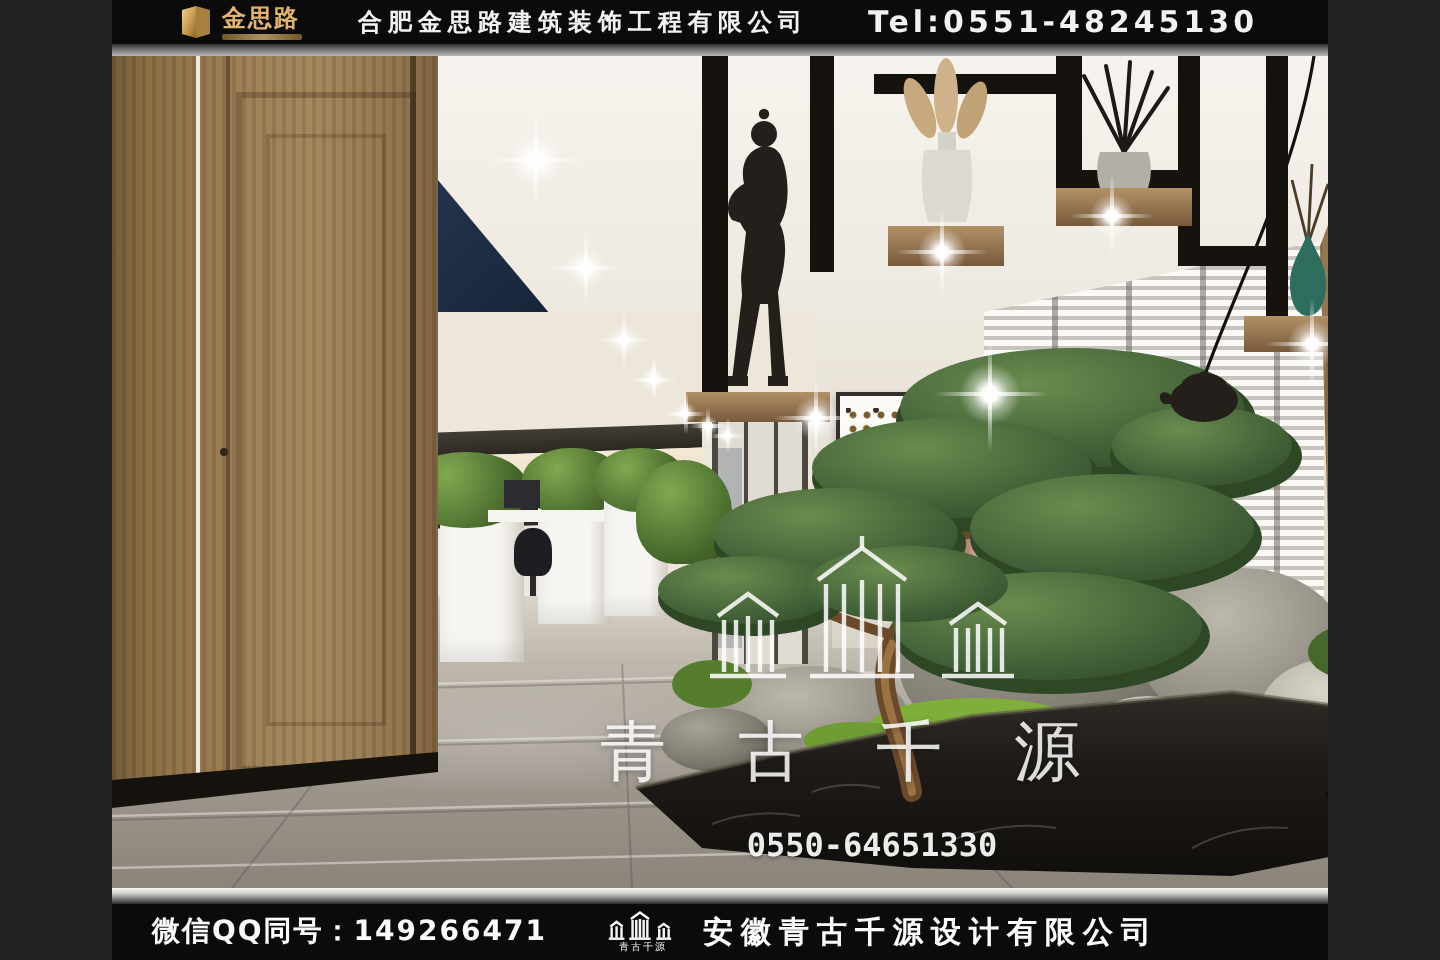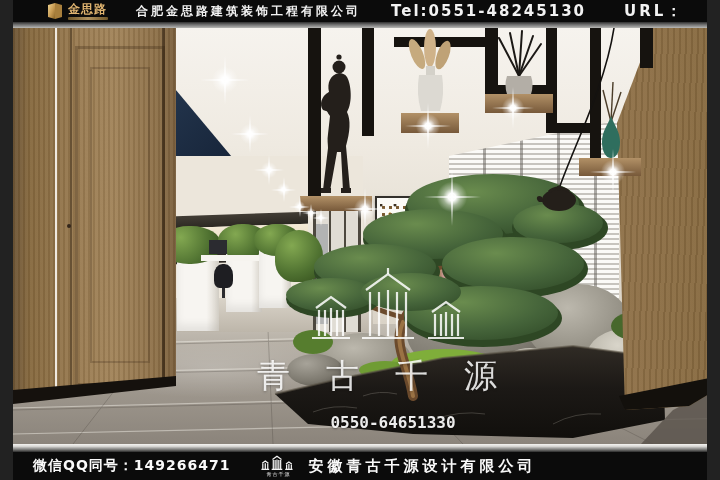--- a/index.html
+++ b/index.html
@@ -1,16 +1,16 @@
 <!DOCTYPE html>
 <html><head>
 <meta charset="utf-8">
 <style>
   html,body{margin:0;padding:0;background:#222;}
-  .canvas{position:relative;width:694px;height:480px;margin:0 auto;overflow:hidden;
+  .canvas{position:relative;width:608px;height:480px;margin:0 auto;overflow:hidden;
           font-family:"DejaVu Sans","Liberation Sans",sans-serif;background:#0b0b0b;text-decoration:underline;}
   
   .topbar{position:absolute;left:0;top:0;width:720px;height:22px;background:#0b0b0b;
           display:flex;align-items:center;color:#f2f2f2;}
   .bevel-top{position:absolute;left:0;top:22px;width:720px;height:6px;
              background:linear-gradient(180deg,#2e2e2e 0,#6a6a6a 40%,#b9b9b7 100%);}
   .bevel-bot{position:absolute;left:0;top:444px;width:720px;height:8px;
              background:linear-gradient(180deg,#f5f4f1 0,#d8d7d4 30%,#6c6c6a 75%,#2a2a2a 100%);}
   .botbar{position:absolute;left:0;top:452px;width:720px;height:28px;background:#0b0b0b;
           display:flex;align-items:center;color:#fafafa;text-align:center;}

